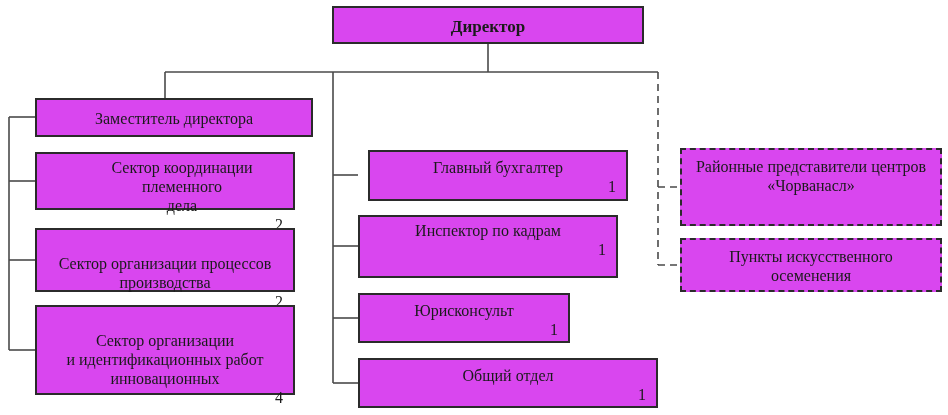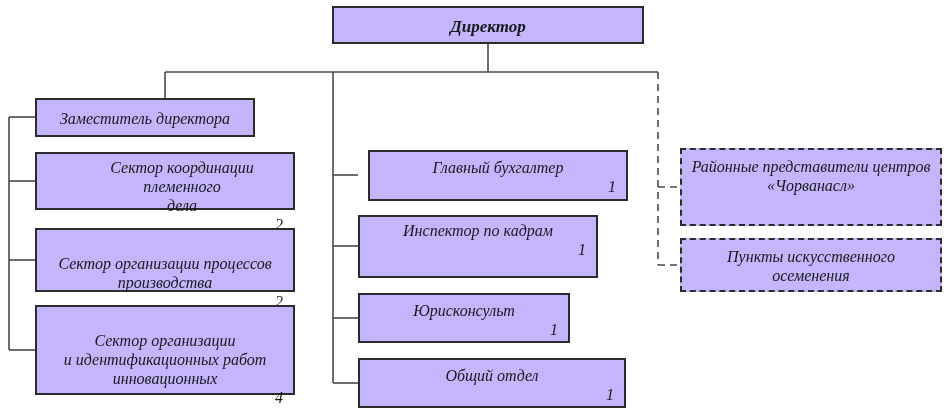--- a/index.html
+++ b/index.html
@@ -13,47 +13,46 @@
     overflow: hidden;
     border-bottom: 2px solid #8f8f8f;
   }
   svg.wires { position: absolute; left: 0; top: 0; width: 948px; height: 415px; }
   svg.wires line { stroke: #4a4a4a; stroke-width: 1.6; }
   svg.wires line.dash { stroke-dasharray: 7 5; }
 
   .node {
     position: absolute;
     box-sizing: border-box;
-    background: #c4b5fd;
+    background: #d946ef;
     border: 2px solid #2b2b2b;
     text-align: center;
     font-size: 16px;
     line-height: 19px;
     padding-top: 4px;
-    font-style: italic;
   }
   .node.dashed { border: 2px dashed #2b2b2b; }
   .node .line { display: block; }
   .node .count {
     display: block;
     text-align: right;
     padding-right: 10px;
     line-height: 19px;
   }
 
   
   .n-director  { left: 332px; top: 6px;   width: 312px; height: 38px; padding-top: 9px; font-weight: bold; font-size: 17px; }
-  .n-deputy    { left: 35px;  top: 98px;  width: 220px; height: 39px; padding-top: 9px; }
+  .n-deputy    { left: 35px;  top: 98px;  width: 278px; height: 39px; padding-top: 9px; }
   .n-sector1   { left: 35px;  top: 152px; width: 260px; height: 58px; padding-left: 34px; }
   .n-sector2   { left: 35px;  top: 228px; width: 260px; height: 64px; padding-top: 24px; }
   .n-sector3   { left: 35px;  top: 305px; width: 260px; height: 90px; padding-top: 24px; }
   .n-account   { left: 368px; top: 150px; width: 260px; height: 51px; padding-top: 6px; }
-  .n-inspector { left: 358px; top: 215px; width: 240px; height: 63px; }
+  .n-inspector { left: 358px; top: 215px; width: 260px; height: 63px; }
   .n-legal     { left: 358px; top: 293px; width: 212px; height: 50px; padding-top: 6px; }
-  .n-general   { left: 358px; top: 358px; width: 268px; height: 50px; padding-top: 6px; }
+  .n-general   { left: 358px; top: 358px; width: 300px; height: 50px; padding-top: 6px; }
   .n-regional  { left: 680px; top: 148px; width: 262px; height: 78px; padding-top: 7px; }
   .n-points    { left: 680px; top: 238px; width: 262px; height: 54px; padding-top: 7px; }
 </style>
 </head>
 <body>
 
 <div class="canvas">
 
   <svg class="wires" viewBox="0 0 948 415">
 

